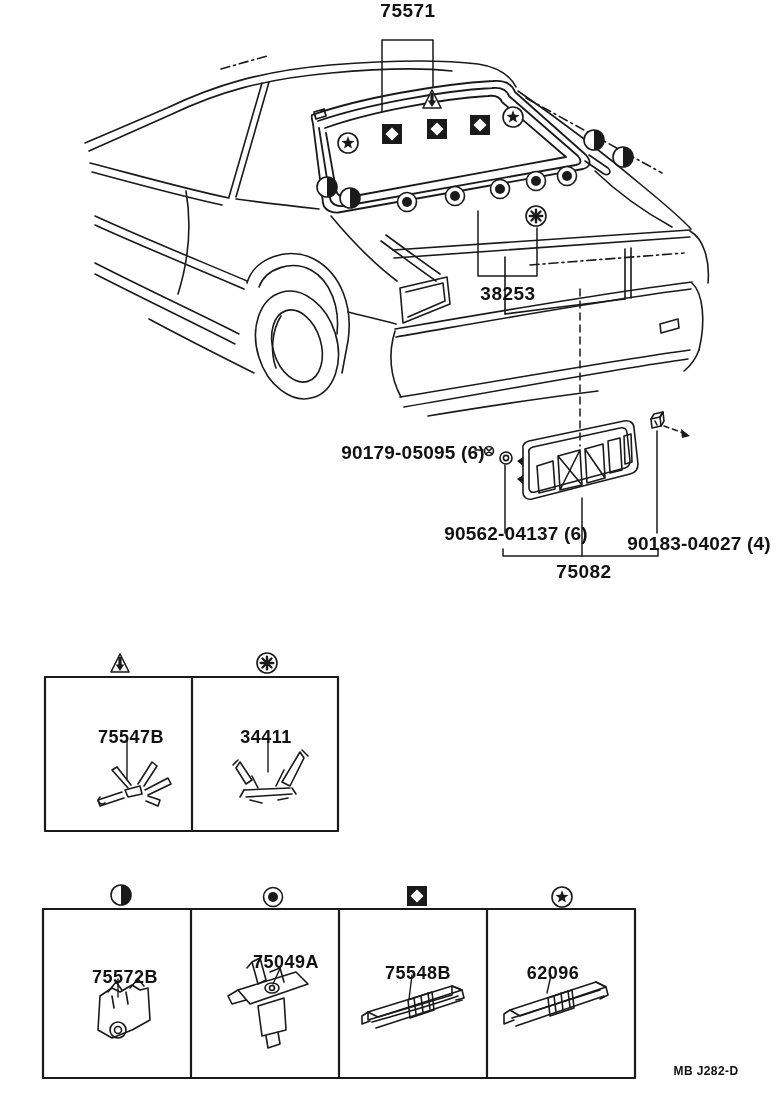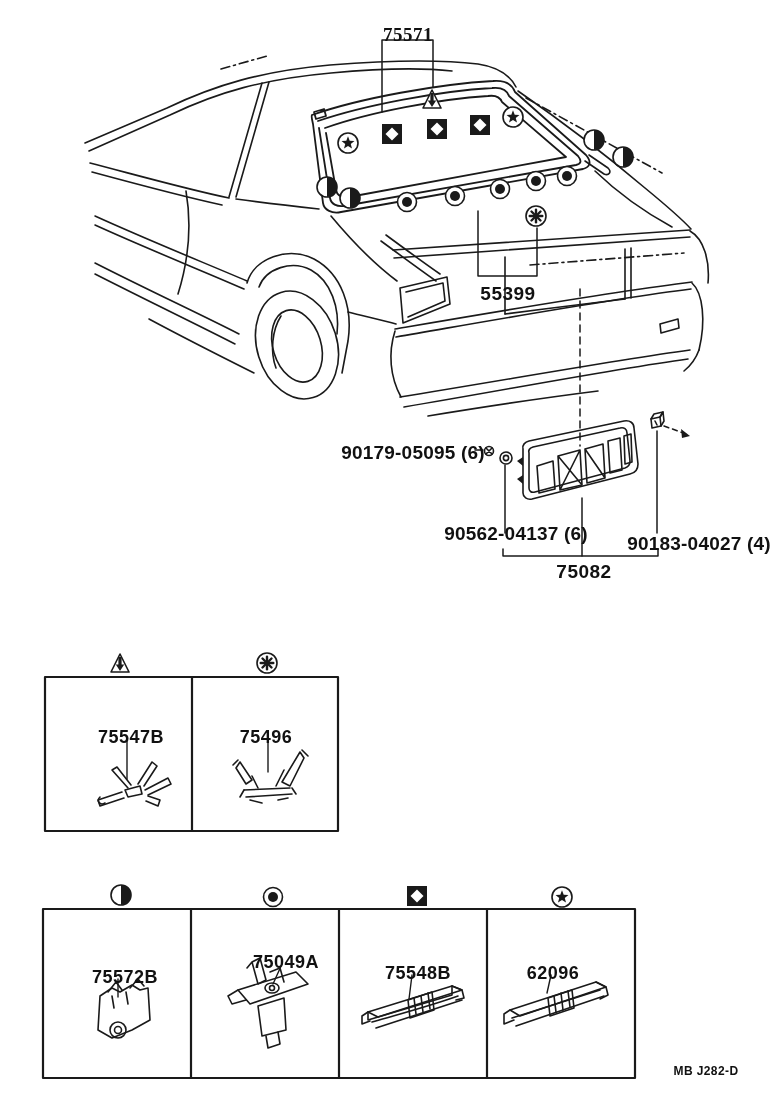--- a/index.html
+++ b/index.html
@@ -245,29 +245,29 @@
   <g>
     <path d="M510,1010 L596,982 L606,987 L520,1016 Z"></path>
     <path d="M512,1018 L600,990 M516,1026 L604,996"></path>
     <path d="M510,1010 L504,1014 L504,1024 L514,1020"></path>
     <path d="M548,998 L572,990 L574,1008 L550,1016 Z"></path>
     <path d="M554,996 L556,1012 M561,993 L563,1010 M568,991 L570,1007"></path>
     <path d="M596,982 L606,987 L608,995 L600,999"></path>
   </g>
 </svg>
 
-<div class="lbl s19" style="left:408px;top:25px;font-family:Liberation Serif, serif;">75571</div>
-<div class="lbl s19" style="left:508px;top:284px;">55399</div>
+<div class="lbl s19" style="left:408px;top:1px;">75571</div>
+<div class="lbl s19" style="left:508px;top:284px;">38253</div>
 <div class="lbl s15" style="left:413px;top:443px;">90179-05095 (6)</div>
 <div class="lbl s15" style="left:516px;top:524px;text-align:center;">90562-04137 (6)</div>
 <div class="lbl s15" style="left:671px;top:534px;margin-left:28px;">90183-04027 (4)</div>
 <div class="lbl s19" style="left:584px;top:562px;">75082</div>
 
 <div class="lbl s18" style="left:131px;top:722px;">75547B</div>
-<div class="lbl s18" style="left:266px;top:722px;">75496</div>
+<div class="lbl s18" style="left:266px;top:722px;">34411</div>
 <div class="lbl s18" style="left:125px;top:962px;">75572B</div>
 <div class="lbl s18" style="left:286px;top:947px;">75049A</div>
 <div class="lbl s18" style="left:418px;top:958px;">75548B</div>
 <div class="lbl s18" style="left:553px;top:958px;">62096</div>
 
 <div class="lbl s14" style="left:706px;top:1065px;">MB J282-D</div>
 
 </div>
 
 </body></html>

